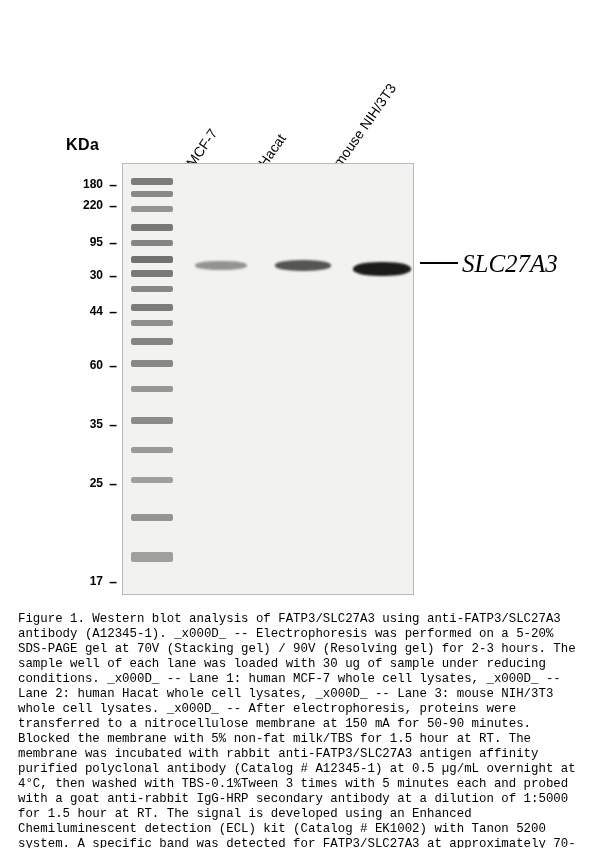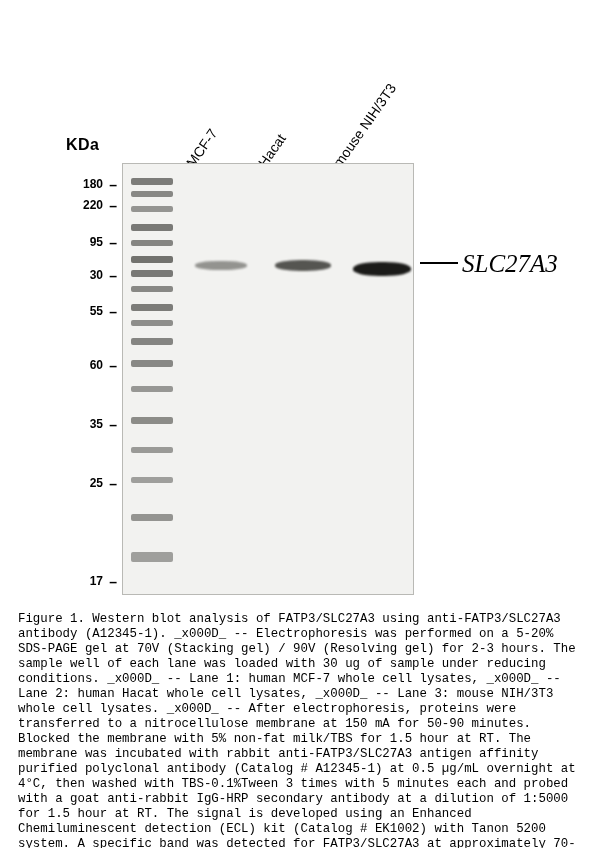--- a/index.html
+++ b/index.html
@@ -148,21 +148,21 @@
       </div>
       <div class="mw-row" style="top: 203px;">
         <span class="num">95</span>
         <span class="dash">–</span>
       </div>
       <div class="mw-row" style="top: 236px;">
         <span class="num">30</span>
         <span class="dash">–</span>
       </div>
       <div class="mw-row" style="top: 272px;">
-        <span class="num">55</span>
+        <span class="num">44</span>
         <span class="dash">–</span>
       </div>
       <div class="mw-row" style="top: 326px;">
         <span class="num">60</span>
         <span class="dash">–</span>
       </div>
       <div class="mw-row" style="top: 385px;">
         <span class="num">35</span>
         <span class="dash">–</span>
       </div>

